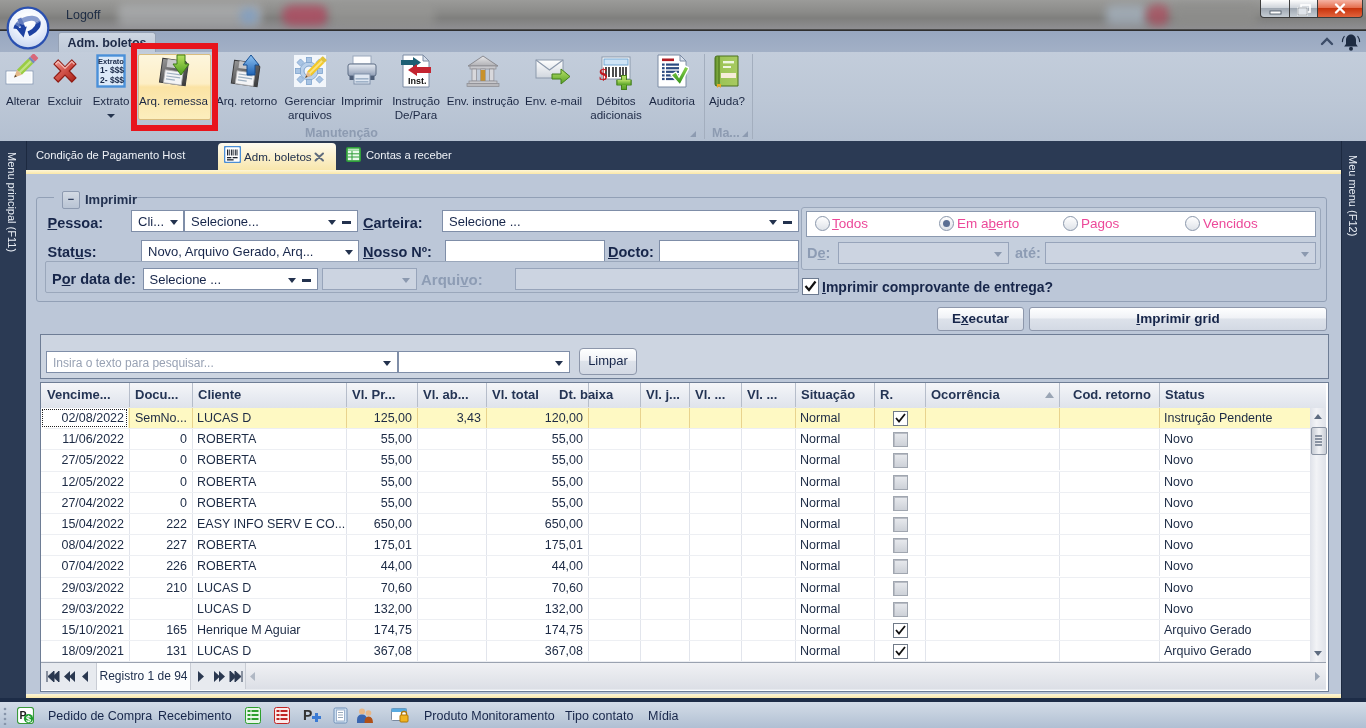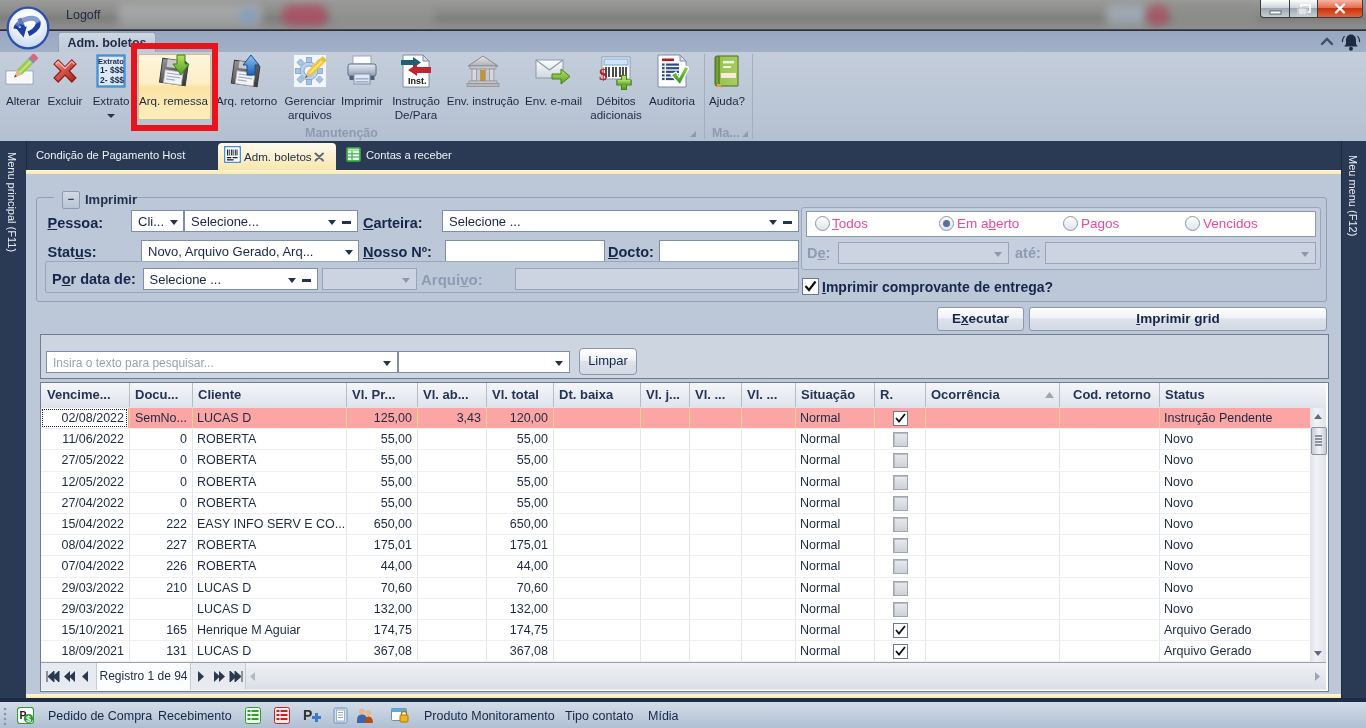--- a/index.html
+++ b/index.html
@@ -84,26 +84,26 @@
 
 #grid{position:absolute;left:14px;top:208px;width:1287px;height:308px;background:#fff;border:1px solid #6e7d95;}
 #ghead{position:absolute;left:0;top:0;width:1285px;height:25px;background:linear-gradient(#f5f6f9 0%,#e9ecf2 50%,#dfe3eb 100%);border-bottom:1px solid #aab2c0;}
 .hc{position:absolute;top:0;height:24px;border-right:1px solid #b6bdca;font-size:13px;font-weight:bold;color:#243454;}
 .hc span{position:absolute;left:6px;top:4px;white-space:nowrap;}
 .gr{position:absolute;left:0;width:1285px;height:21.2px;background:#fff;border-bottom:1px solid #edeff3;box-sizing:border-box;}
 .gc{position:absolute;top:0;height:20px;font-size:12.5px;color:#1c2a44;border-right:1px solid #e2e5ec;white-space:nowrap;overflow:hidden;}
 .gc.r{text-align:right;}
 .gc div{padding:3px 5px 0 5px;}
 .c1{left:0;width:88px;}.c2{left:88px;width:63px;}.c3{left:151px;width:154px;}
-.c4{left:305px;width:71px;}.c5{left:376px;width:69px;}.c6{left:445px;width:67px;}
+.c4{left:305px;width:71px;}.c5{left:376px;width:69px;}.c6{left:445px;width:67px;padding-left:35px;}
 .c7{left:512px;width:87px;}.c8{left:599px;width:49px;}.c9{left:648px;width:52px;}
 .c10{left:700px;width:54px;}.c11{left:754px;width:79px;}.c12{left:833px;width:51px;}
 .c13{left:884px;width:134px;}.c14{left:1018px;width:100px;}.c15{left:1118px;width:151px;}
 .gc.c15{border-right:none;}
-.cream{background:#fca5a5;border-radius:6px;}
+.cream{background:#fef9c3;border-radius:6px;}
 .cream .gc{border-right-color:#e8d38e;}
 .cb,.cbu{position:absolute;left:19px;top:3px;width:13px;height:13px;}
 .cb{background:#fff;border:1px solid #707a88;}
 .cbu{background:linear-gradient(#e8eaee,#cdd1d8);border:1px solid #a0a6b0;box-shadow:inset 1px 1px 0 #b8bcc4;}
 .focuscell{position:absolute;left:0;top:0;width:87px;height:20px;background:#fff;outline:1px dotted #222;outline-offset:-2px;}
 
 #pager{position:absolute;left:0;top:279px;width:1285px;height:27px;background:#e7eaef;border-top:1px solid #9aa2b0;}
 .vcr{position:absolute;top:8px;}
 #pager-white{position:absolute;left:55px;top:0;width:93px;height:27px;background:#fcfdfe;border-left:1px solid #c8ccd4;border-right:1px solid #c8ccd4;
   font-size:12px;color:#20304e;text-align:center;line-height:26px;}

